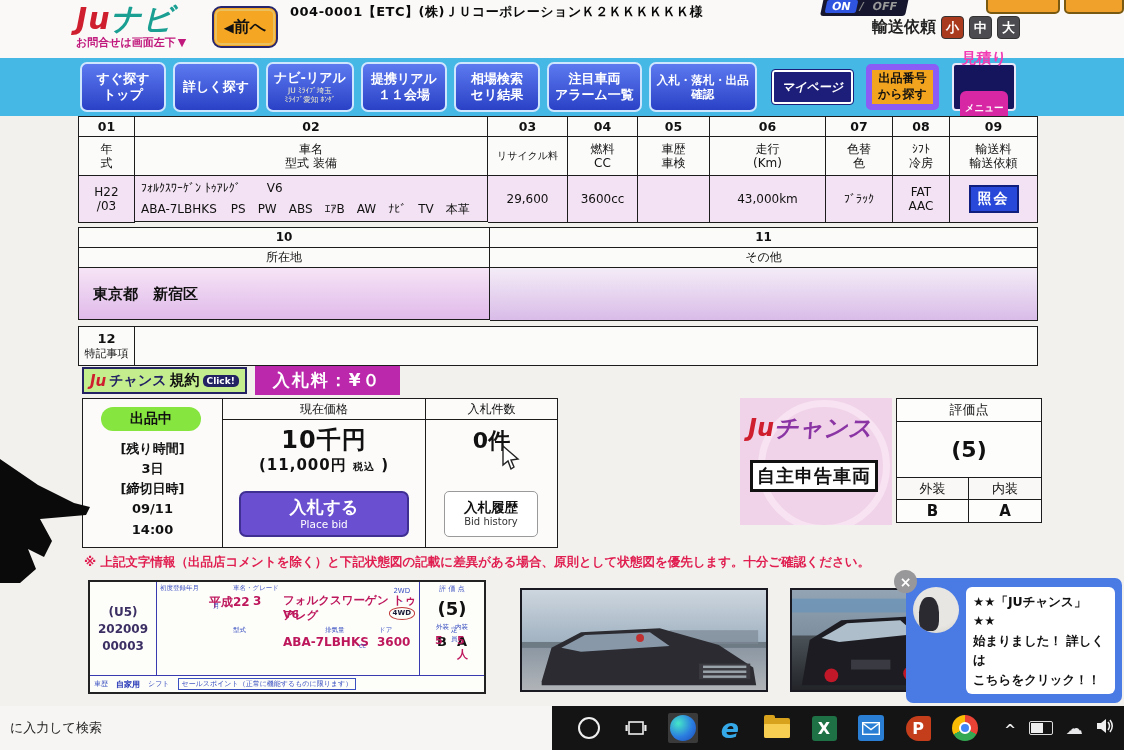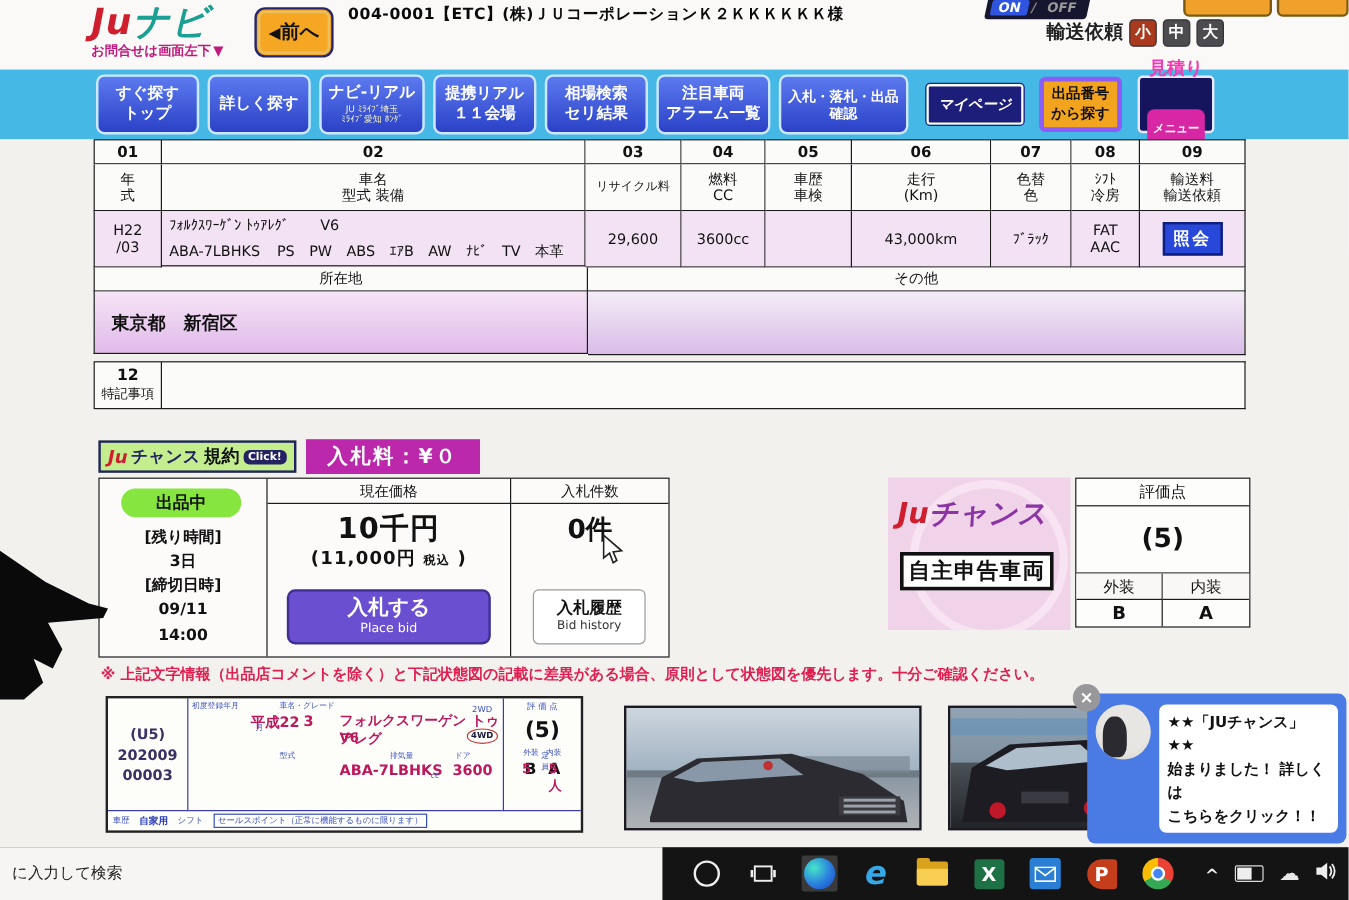--- a/index.html
+++ b/index.html
@@ -37,21 +37,21 @@
     display:flex;align-items:center;padding-left:80px;box-sizing:border-box;gap:7px;}
   .tab{height:50px;min-width:86px;background:linear-gradient(180deg,#5d7af0,#2a41c6);
     border:2px solid #cfe6ff;border-radius:7px;color:#fff;font-weight:bold;font-size:13px;
     display:flex;flex-direction:column;align-items:center;justify-content:center;line-height:1.25;
     cursor:pointer;padding:0 6px;box-sizing:border-box;text-align:center;}
   .tab .sub{font-size:7.5px;font-weight:normal;color:#f4f0c8;line-height:1.2;}
   .tab-wide{font-size:11.5px;}
   .btn-mypage{height:34px;background:#1d1d7a;border:2px solid #fff;outline:1px solid #1d1d7a;
     color:#fff;font-size:12px;font-weight:bold;border-radius:3px;padding:0 8px;cursor:pointer;
     display:flex;align-items:center;margin-left:8px;font-style:italic;}
-  .btn-number{height:46px;background:#f2a41f;border:4px solid #8b5cf6;border-radius:5px;
+  .btn-number{height:46px;background:#f2a41f;border:6px solid #8b5cf6;border-radius:5px;
     color:#111;font-size:12px;font-weight:bold;line-height:1.3;cursor:pointer;
     display:flex;flex-direction:column;align-items:center;justify-content:center;padding:0 6px;margin-left:6px;}
   .btn-quote{height:48px;background:#15155e;border:2px solid #e8e8f8;border-radius:4px;
     display:flex;flex-direction:column;align-items:center;justify-content:center;cursor:pointer;
     padding:2px 6px;margin-left:6px;gap:24px;}
   .btn-quote .q1{color:#f23ab4;font-size:15px;font-weight:bold;line-height:1;}
   .btn-quote .q2{background:#d827a5;color:#fff;font-size:9.5px;font-weight:bold;border-radius:6px;
     padding:12px 5px;margin-top:2px;line-height:1;}
   
   .vt{position:absolute;left:78px;top:116px;width:960px;}
@@ -335,20 +335,24 @@
       <div class="cell">43,000km</div>
       <div class="cell">ﾌﾞﾗｯｸ</div>
       <div class="cell">
           <span>FAT</span>
           <span>AAC</span>
         </div>
       <div class="cell">
           <button class="inq">照会</button>
         </div>
     </div>
+    <div class="g2 rowD" style="margin-top:4px;">
+      <div class="cell" style="border-top:1px solid #1c1c1c;">10</div>
+      <div class="cell" style="border-top:1px solid #1c1c1c;">11</div>
+    </div>
     <div class="g2 rowE">
       <div class="cell">所在地</div>
       <div class="cell">その他</div>
     </div>
     <div class="g2 rowF">
       <div class="cell loc-cell">東京都　新宿区</div>
       <div class="cell oth-cell"></div>
     </div>
     <div class="rowG">
       <div class="cell" style="border-top:1px solid #1c1c1c;border-left:1px solid #1c1c1c;">

